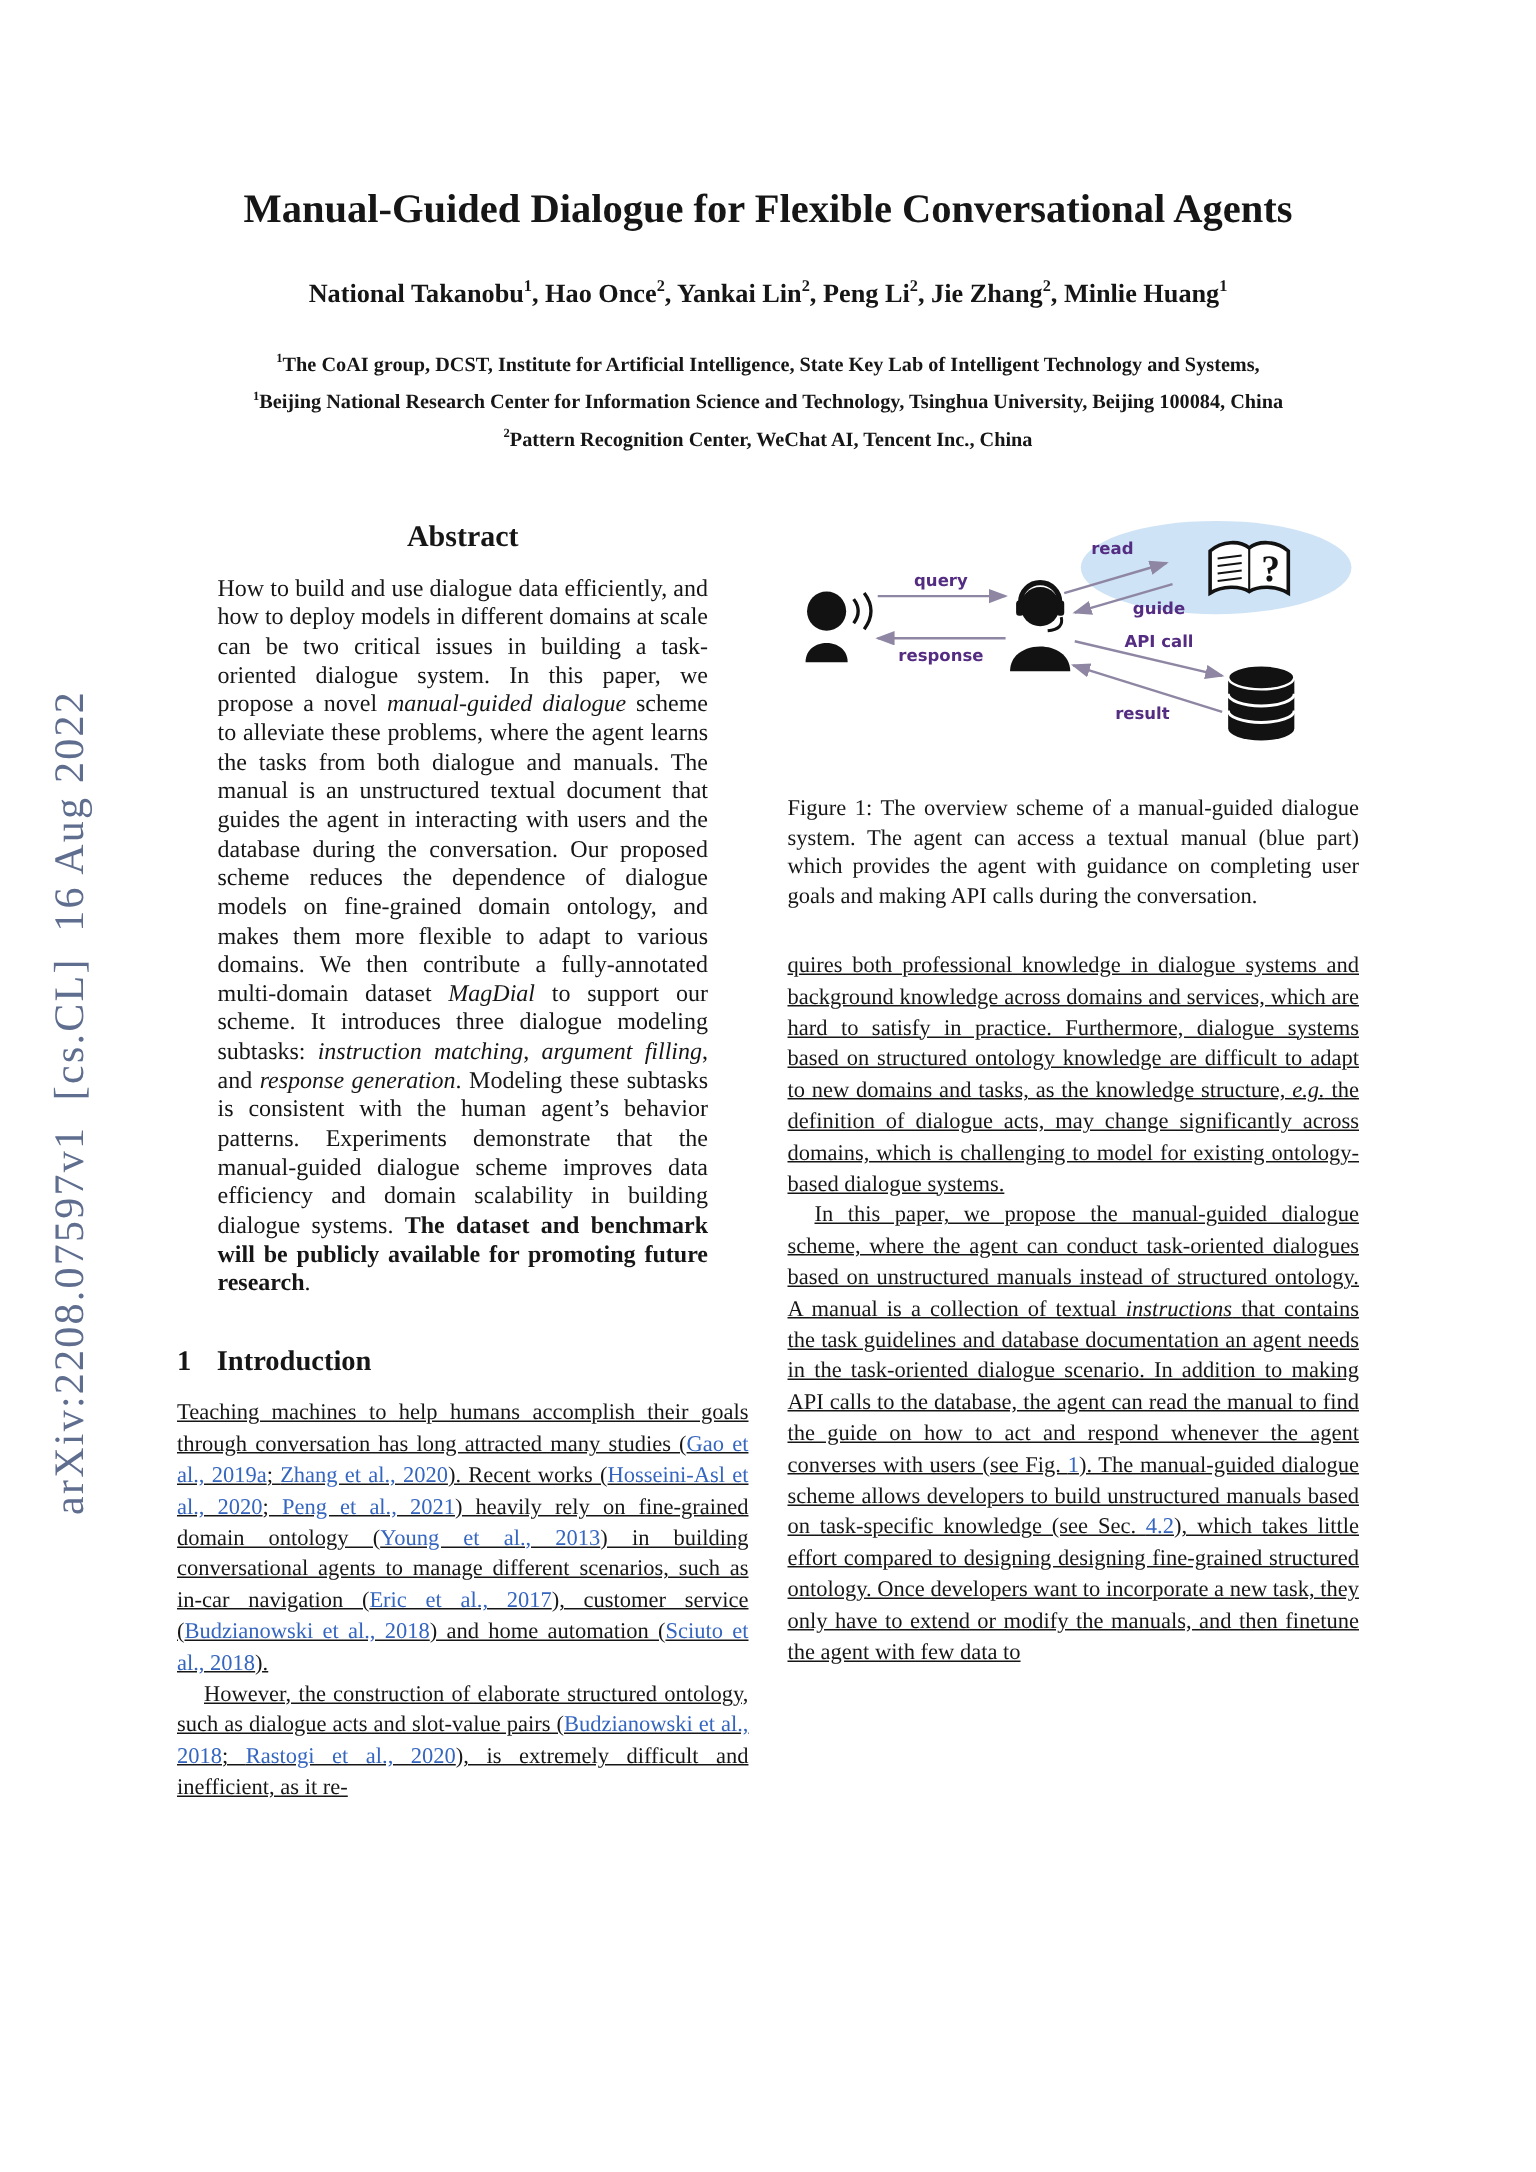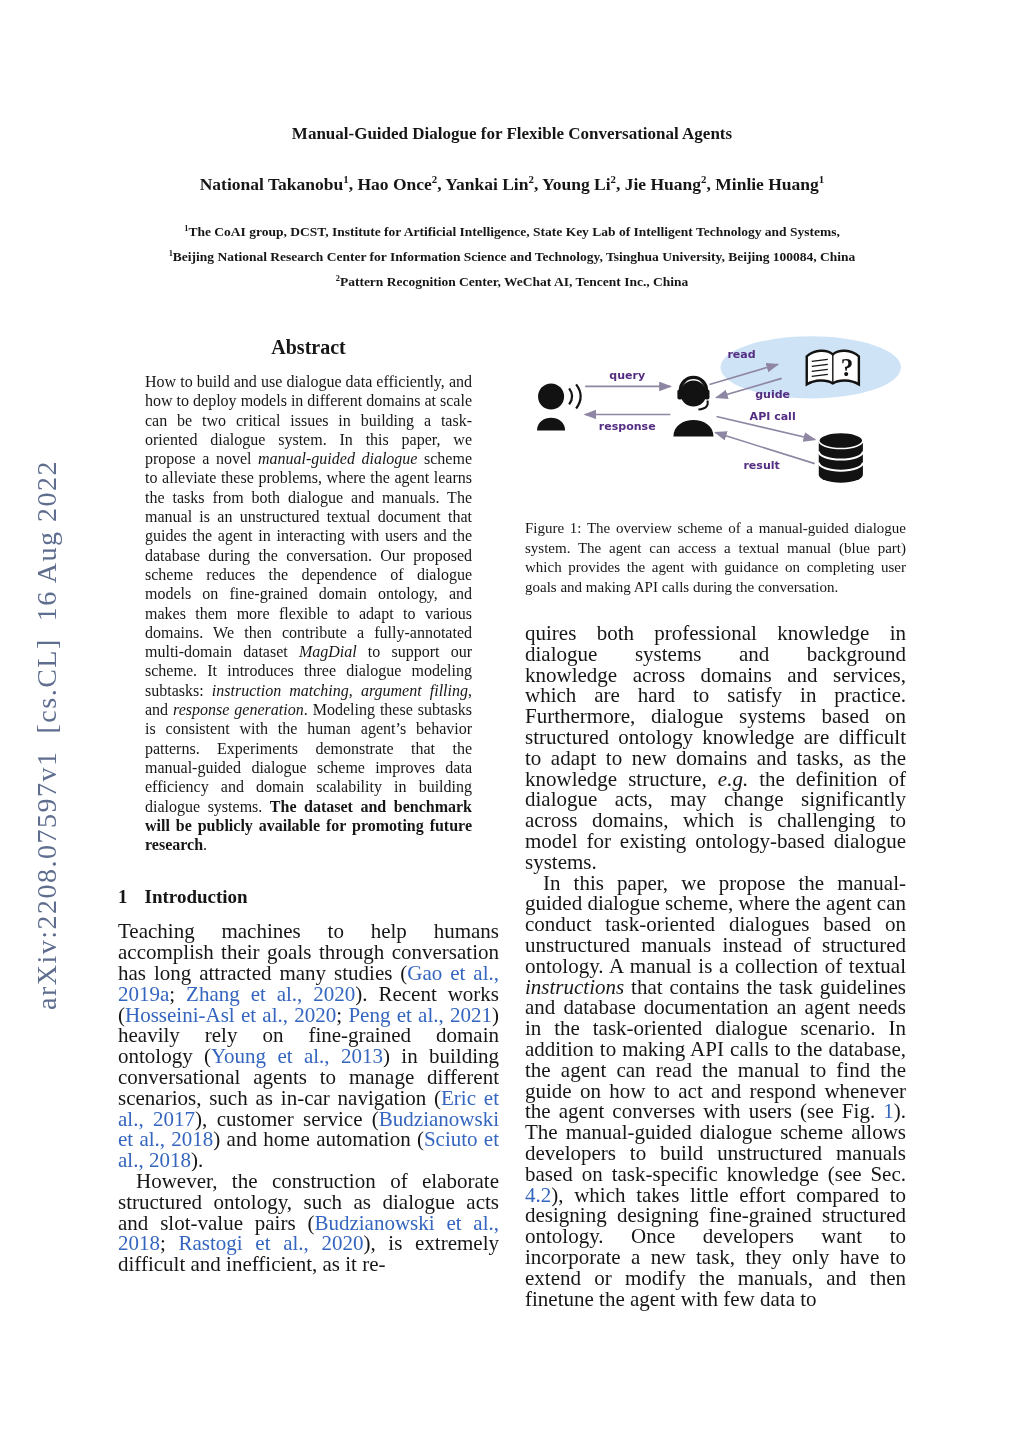--- a/index.html
+++ b/index.html
@@ -26,21 +26,21 @@
     left:47px;top:735px;
     transform:translate(-50%,-50%) rotate(-90deg);
     font-size:28px;
     letter-spacing:1.5px;
     color:var(--stamp);
     white-space:pre;
   }
   
   .header{ text-align:center; padding-top:124px; }
   .title{
-    font-size:17px; font-weight:bold; margin:0;
+    font-size:27px; font-weight:bold; margin:0;
   }
   .authors{
     margin-top:30px; font-size:17.5px; font-weight:bold;
   }
   .affils{ margin-top:24px; font-size:13.5px; line-height:25px;font-weight:bold; }
   .emails{
     margin-top:8px;
     font-family:"Liberation Mono","DejaVu Sans Mono",monospace;
     font-size:15px; letter-spacing:0.2px;
   }
@@ -61,22 +61,22 @@
     text-align:justify; text-justify:inter-word;
   }
   
   .section-heading{
     font-size:19px; font-weight:bold;
     margin:32px 0 13px 0;
   }
   .sec-num{ margin-right:17px; }
   
   .body-par{
-    margin:0; font-size:21px; line-height:20.8px;
-    text-align:justify; text-justify:inter-word;
+    margin:0; font-size:15px; line-height:20.8px;
+    text-align:justify; text-justify:inter-word;text-decoration:underline;
   }
   .indent{ text-indent:18px; }
   
   .seg-i{ font-style:italic; }
   .seg-b{ font-weight:bold; }
   .seg-c{ color:var(--cite); }
   .seg-sup{ vertical-align:super; font-size:0.62em; line-height:0; }
   
   figure{ margin:0; padding:0; }
   .fig-svg{ width:381px; height:171px; display:block; }
@@ -96,21 +96,21 @@
   .icon-black{ fill:#121212; }
   .icon-stroke{ stroke:#121212; fill:none; }
 </style>
 </head>
 <body>
 
 <div class="arxiv-stamp">arXiv:2208.07597v1  [cs.CL]  16 Aug 2022</div>
 
 <div class="header">
   <h1 class="title">Manual-Guided Dialogue for Flexible Conversational Agents</h1>
-  <div class="authors"><span>National Takanobu</span><span class="seg-sup">1</span><span>, Hao Once</span><span class="seg-sup">2</span><span>, Yankai Lin</span><span class="seg-sup">2</span><span>, Young Li</span><span class="seg-sup">2</span><span>, Jie Huang</span><span class="seg-sup">2</span><span>, Minlie Huang</span><span class="seg-sup">1</span></div>
+  <div class="authors"><span>National Takanobu</span><span class="seg-sup">1</span><span>, Hao Once</span><span class="seg-sup">2</span><span>, Yankai Lin</span><span class="seg-sup">2</span><span>, Peng Li</span><span class="seg-sup">2</span><span>, Jie Zhang</span><span class="seg-sup">2</span><span>, Minlie Huang</span><span class="seg-sup">1</span></div>
   <div class="affils">
     <div><span class="seg-sup">1</span><span>The CoAI group, DCST, Institute for Artificial Intelligence, State Key Lab of Intelligent Technology and Systems,</span></div>
     <div><span class="seg-sup">1</span><span>Beijing National Research Center for Information Science and Technology, Tsinghua University, Beijing 100084, China</span></div>
     <div><span class="seg-sup">2</span><span>Pattern Recognition Center, WeChat AI, Tencent Inc., China</span></div>
   </div>
 </div>
 
 <div class="columns">
 
   <div class="col">

